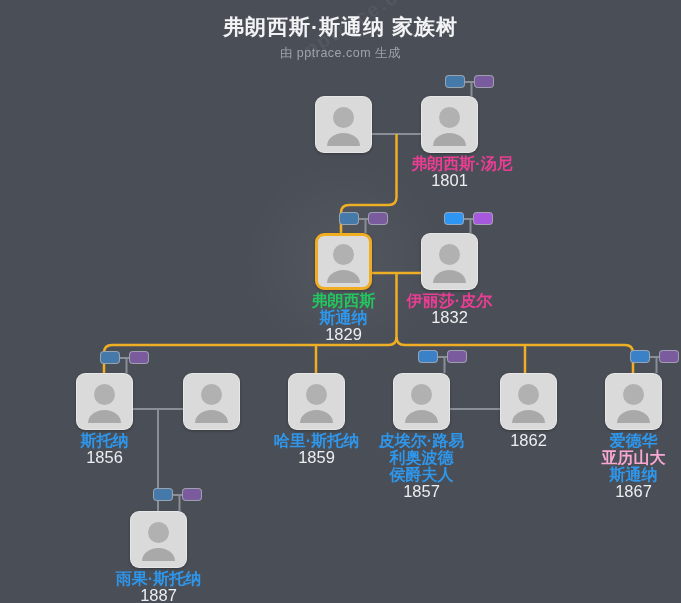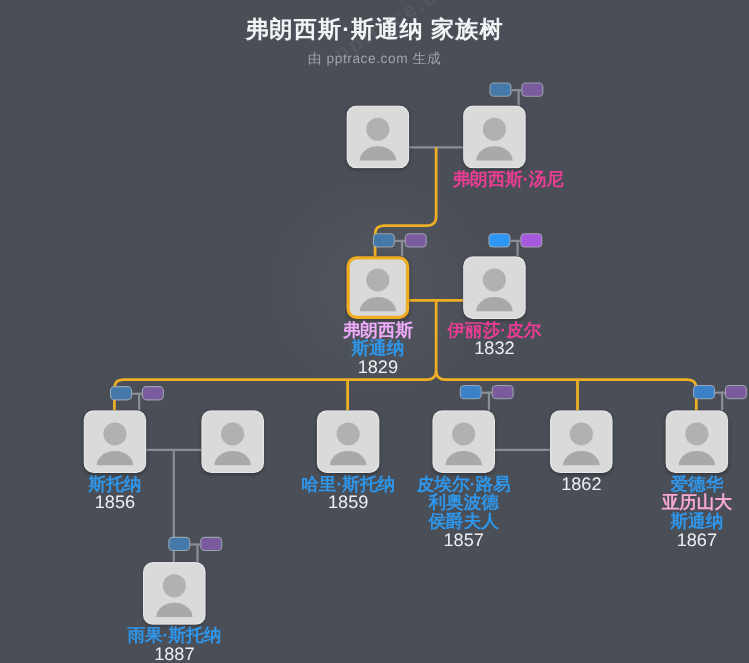--- a/index.html
+++ b/index.html
@@ -82,27 +82,28 @@
       <div class="card" style="left: 315px; top: 96px; background: rgb(218, 218, 218);">
         <div class="avatar-head" style="background: rgb(177, 177, 177);"></div>
         <div class="avatar-body" style="background: rgb(169, 169, 169);"></div>
       </div>
       <div class="card" style="left: 421px; top: 96px; background: rgb(218, 218, 218);">
         <div class="avatar-head" style="background: rgb(177, 177, 177);"></div>
         <div class="avatar-body" style="background: rgb(169, 169, 169);"></div>
       </div>
       <div class="plabel c-magenta" style="left: 449.5px; top: 155px;">
         <div class="nm" style="color: rgb(236, 61, 149); padding-left: 25px;">弗朗西斯·汤尼</div>
+        <div class="yr" style="color: rgb(237, 238, 241);">1801</div>
       </div>
       <div class="card hl" style="left: 315px; top: 233px; background: rgb(218, 218, 218); border-color: rgb(240, 173, 33);">
         <div class="avatar-head" style="background: rgb(177, 177, 177);"></div>
         <div class="avatar-body" style="background: rgb(169, 169, 169);"></div>
       </div>
       <div class="plabel c-blue" style="left: 343.5px; top: 292px;">
-        <div class="nm" style="color: #f0abfc;">弗朗西斯</div>
+        <div class="nm" style="color: #22c55e;">弗朗西斯</div>
         <div class="nm" style="color: rgb(46, 151, 236);">斯通纳</div>
         <div class="yr" style="color: rgb(237, 238, 241);">1829</div>
       </div>
       <div class="card" style="left: 421px; top: 233px; background: rgb(218, 218, 218);">
         <div class="avatar-head" style="background: rgb(177, 177, 177);"></div>
         <div class="avatar-body" style="background: rgb(169, 169, 169);"></div>
       </div>
       <div class="plabel c-magenta" style="left: 449.5px; top: 292px;">
         <div class="nm" style="color: rgb(236, 61, 149);">伊丽莎·皮尔</div>
         <div class="yr" style="color: rgb(237, 238, 241);">1832</div>

